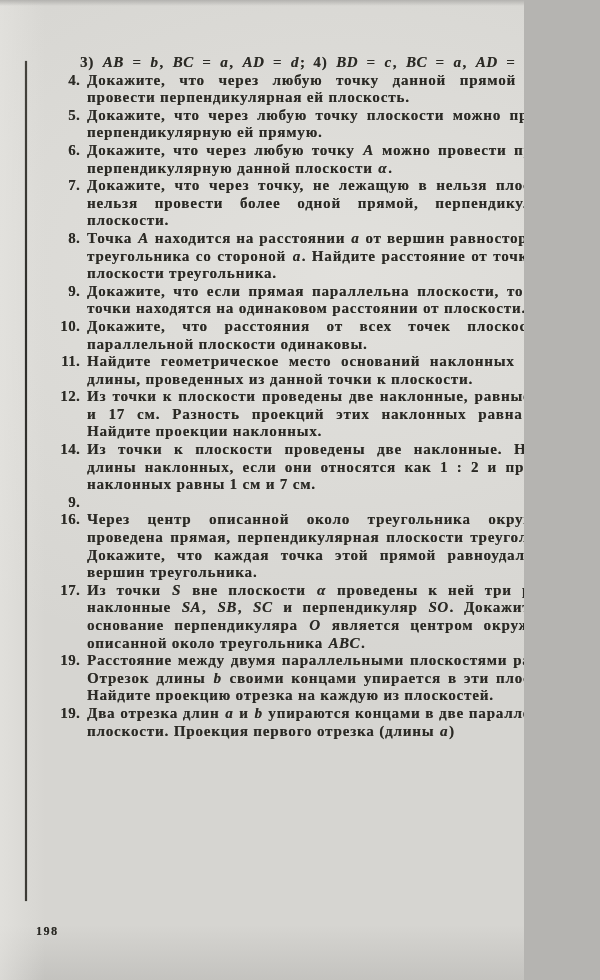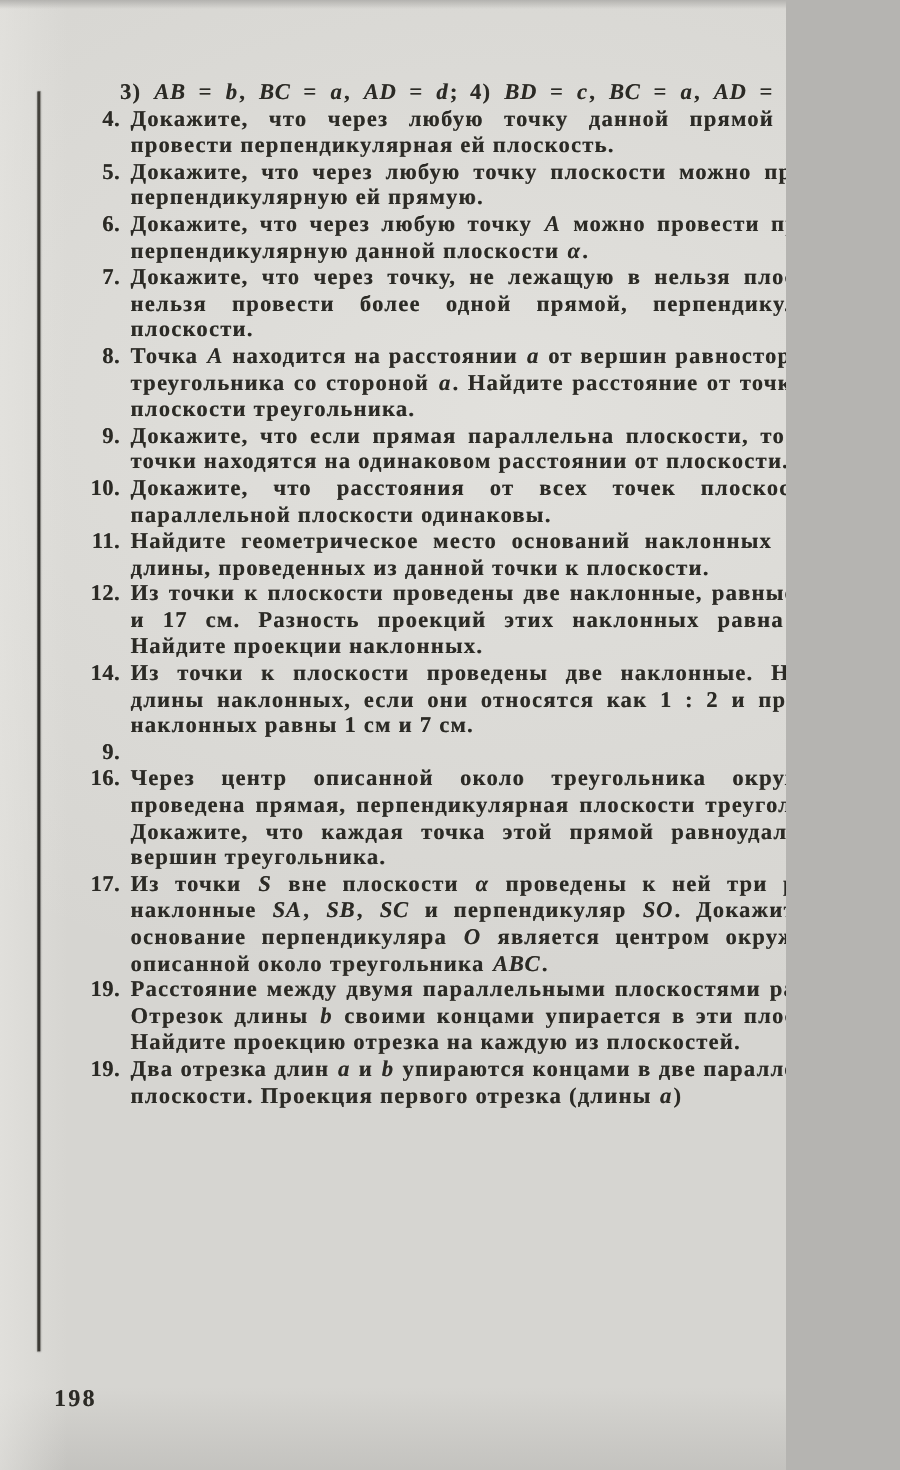--- a/index.html
+++ b/index.html
@@ -56,21 +56,21 @@
   .problem { display: flex; align-items: flex-start; }
   .problem-num { flex: 0 0 80px; text-align: right; letter-spacing: .3px; }
   .problem-text { flex: 1; margin-left: 7px; }
 
   .content i { font-style: italic; padding: 0 1px; letter-spacing: .5px; }
 
   .page-number {
     position: absolute;
     left: 36px;
     top: 924px;
-    font-size: 16px;
+    font-size: 12px;
     letter-spacing: 1.5px;
     text-shadow: .2px .2px .35px rgba(43,42,37,.6);
   }
 </style>
 </head>
 <body>
 
 <div class="page">
 
   <div class="margin-rule"></div>

